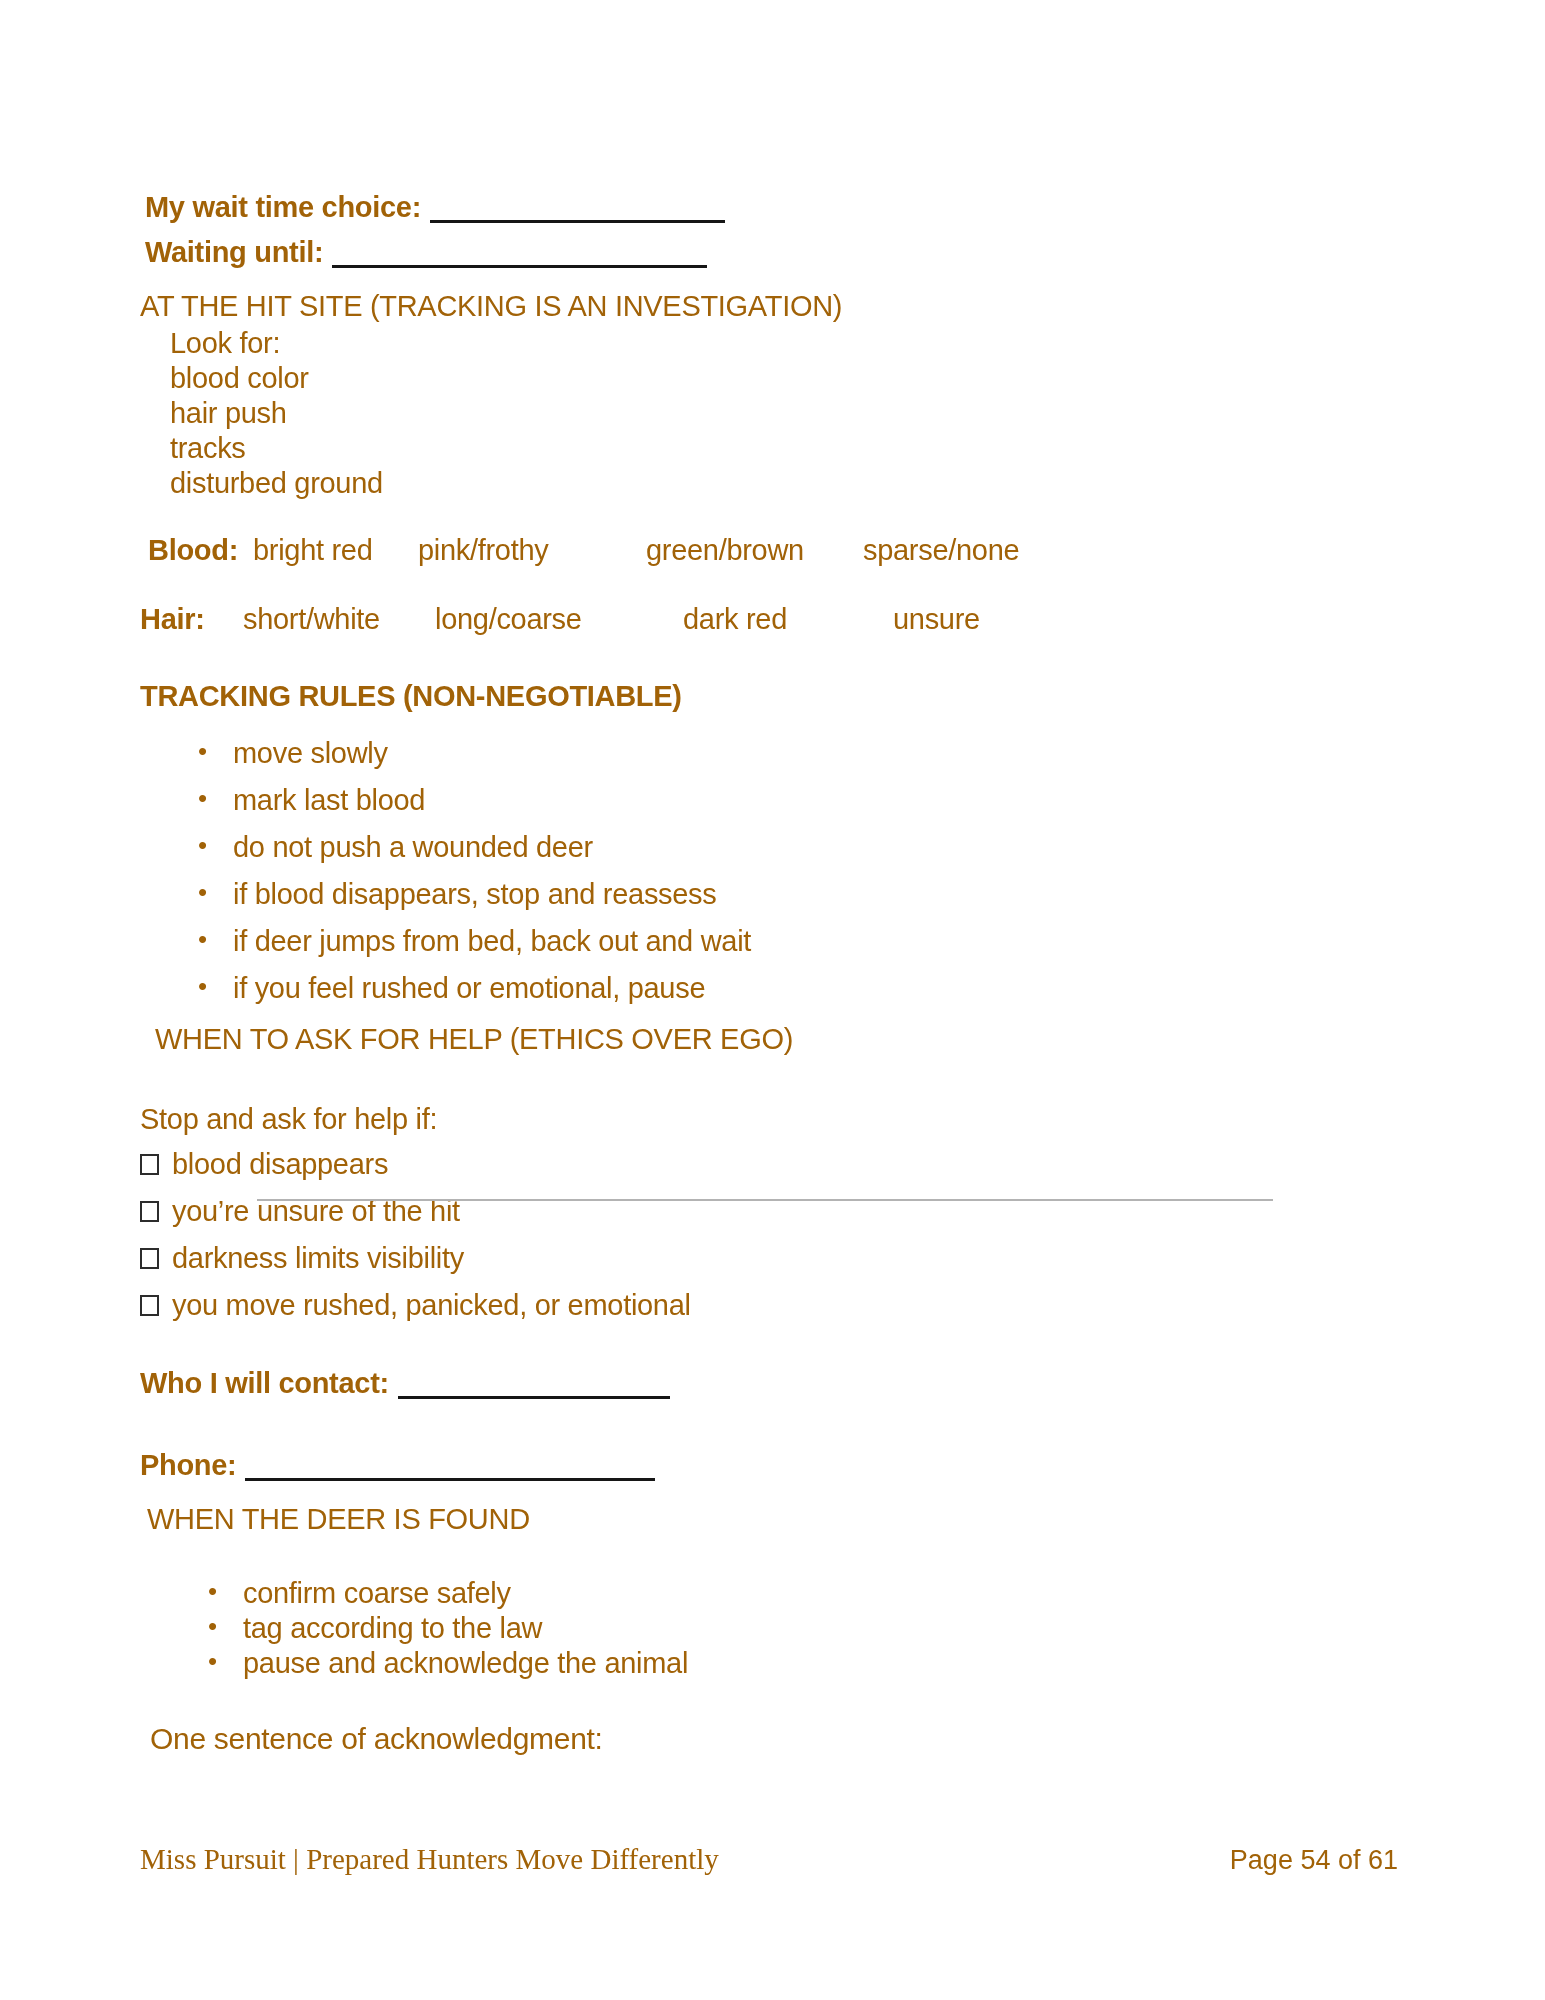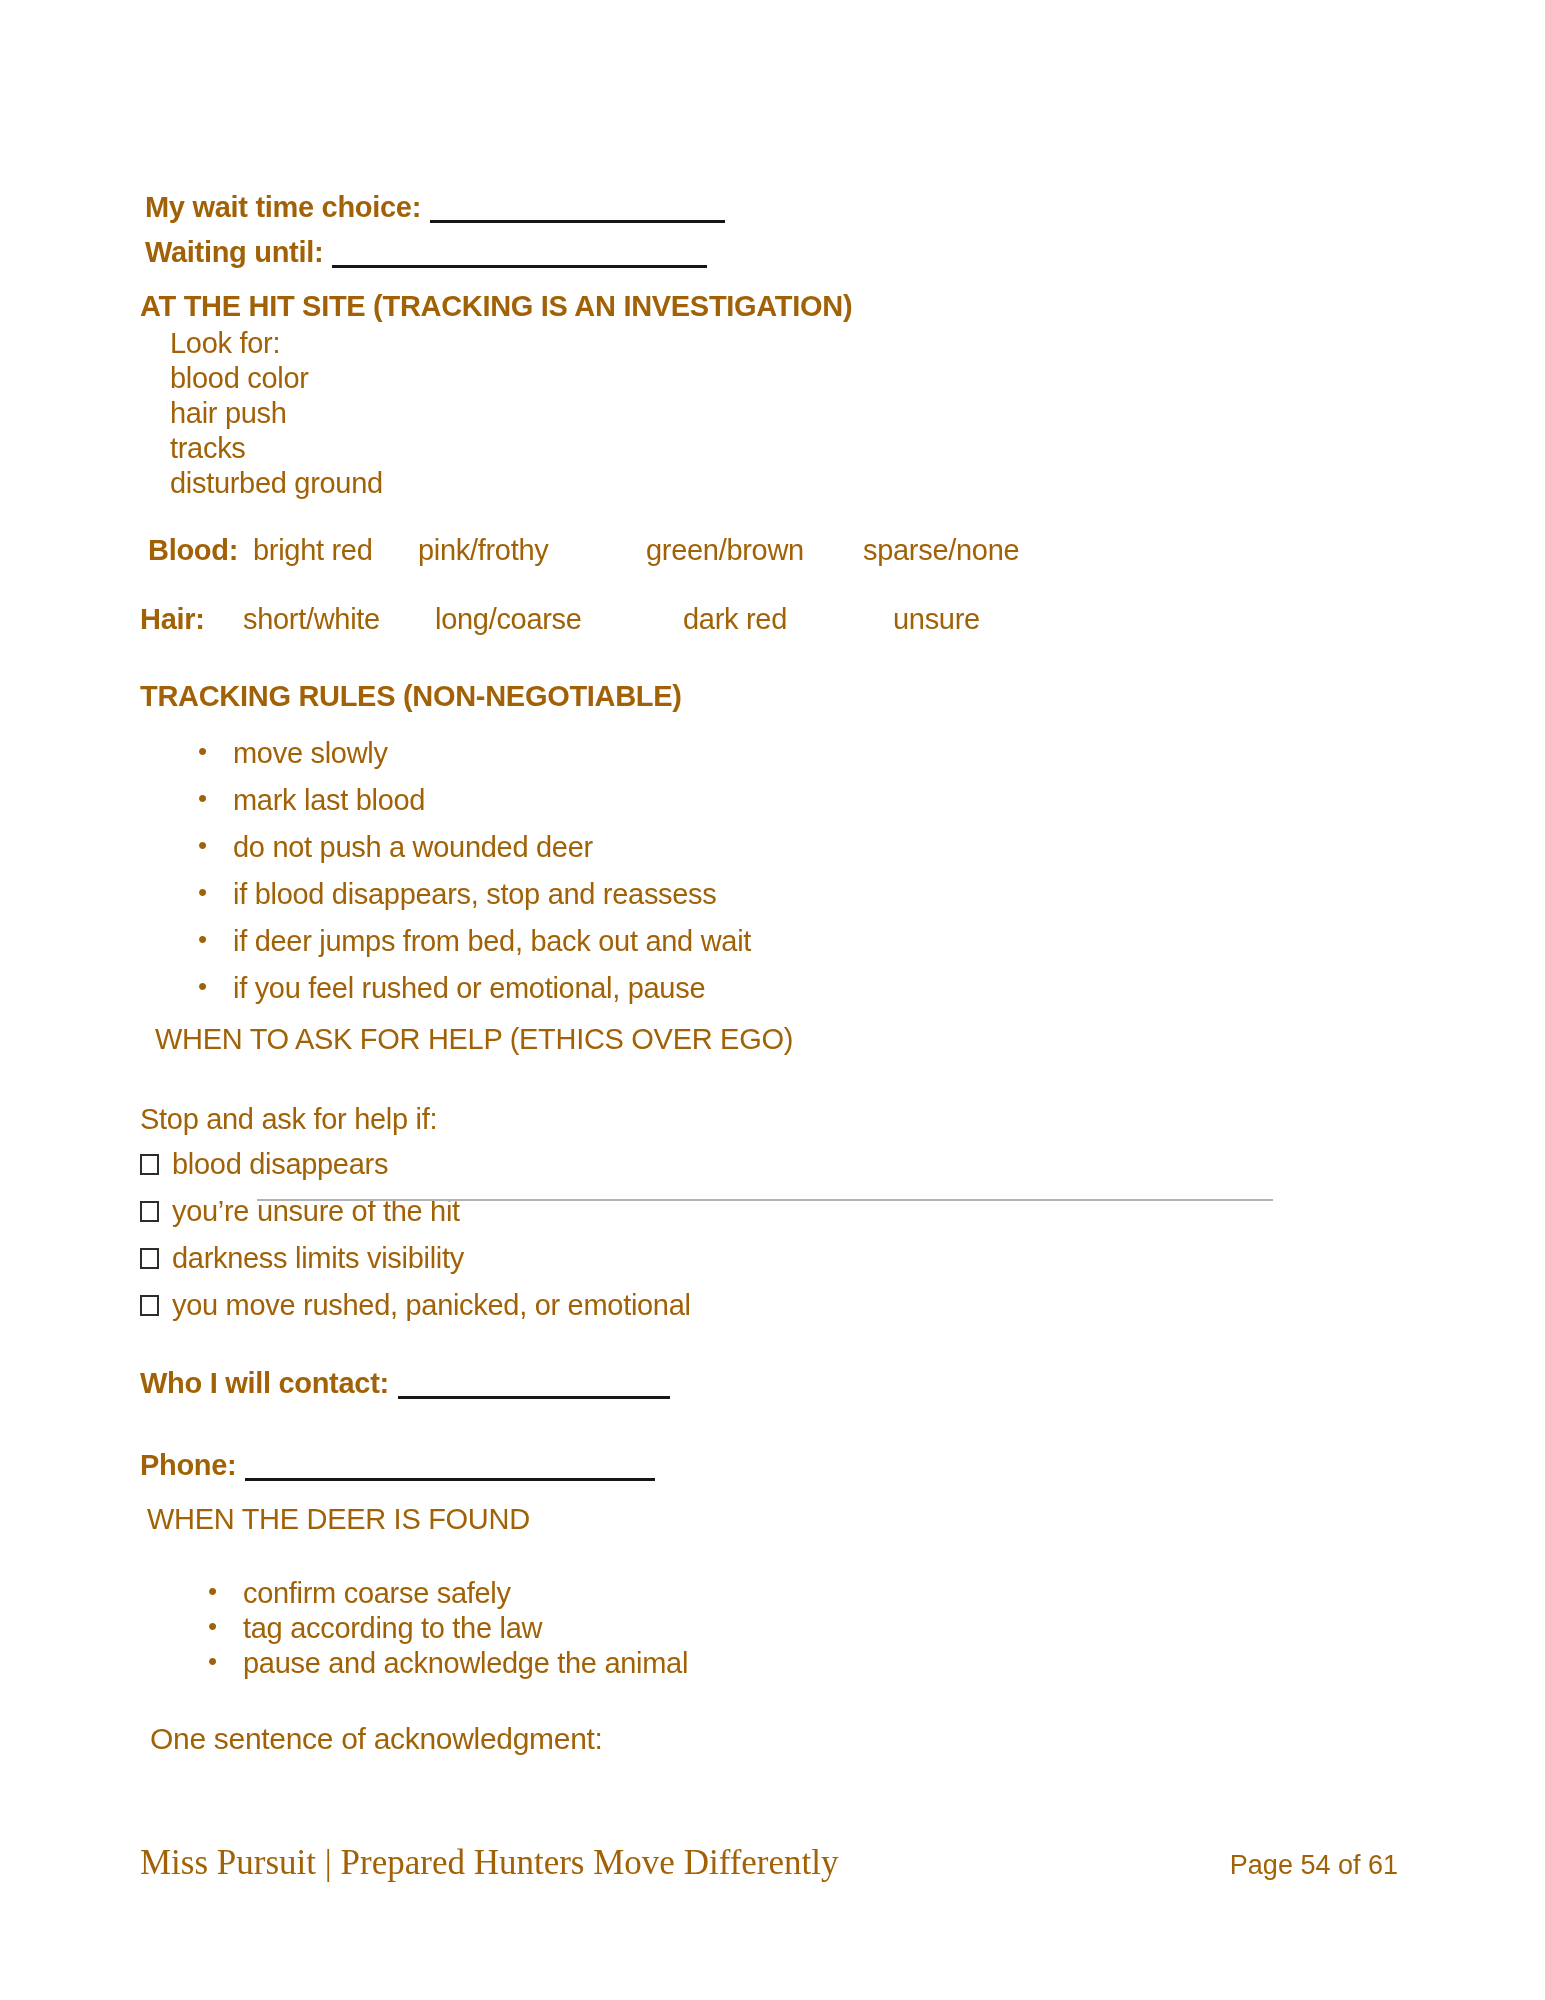--- a/index.html
+++ b/index.html
@@ -59,40 +59,40 @@
   .footer{
     position:absolute;
     left:140px;top:1843px;
     width:1258px;
     display:flex;
     justify-content:space-between;
     align-items:baseline;
   }
   .footer-left{
     font-family:"Liberation Serif", serif;
-    font-size:35px;
+    font-size:29px;
     letter-spacing:0;
   }
   .footer-right{font-size:27px;letter-spacing:0;}
 </style>
 </head>
 <body>
 
 <div class="page">
 
   <div class="abs fieldline" style="left:145px;top:185px;">
     <div>
       <span class="b">My wait time choice:</span><span class="blank" style="width:295px;"></span>
     </div>
     <div>
       <span class="b">Waiting until:</span><span class="blank" style="width:375px;"></span>
     </div>
   </div>
 
-  <div class="abs heading" style="left:140px;top:290px;font-weight:bold;">AT THE HIT SITE (TRACKING IS AN INVESTIGATION)</div>
+  <div class="abs heading" style="left:140px;top:290px;">AT THE HIT SITE (TRACKING IS AN INVESTIGATION)</div>
   <div class="abs stack" style="left:140px;top:326px;">
     <div>Look for:</div>
     <div>blood color</div>
     <div>hair push</div>
     <div>tracks</div>
     <div>disturbed ground</div>
   </div>
 
   <div class="optrow" style="left:148px;top:534px;width:1260px;">
     <span class="b" style="left:0;">Blood:</span>

